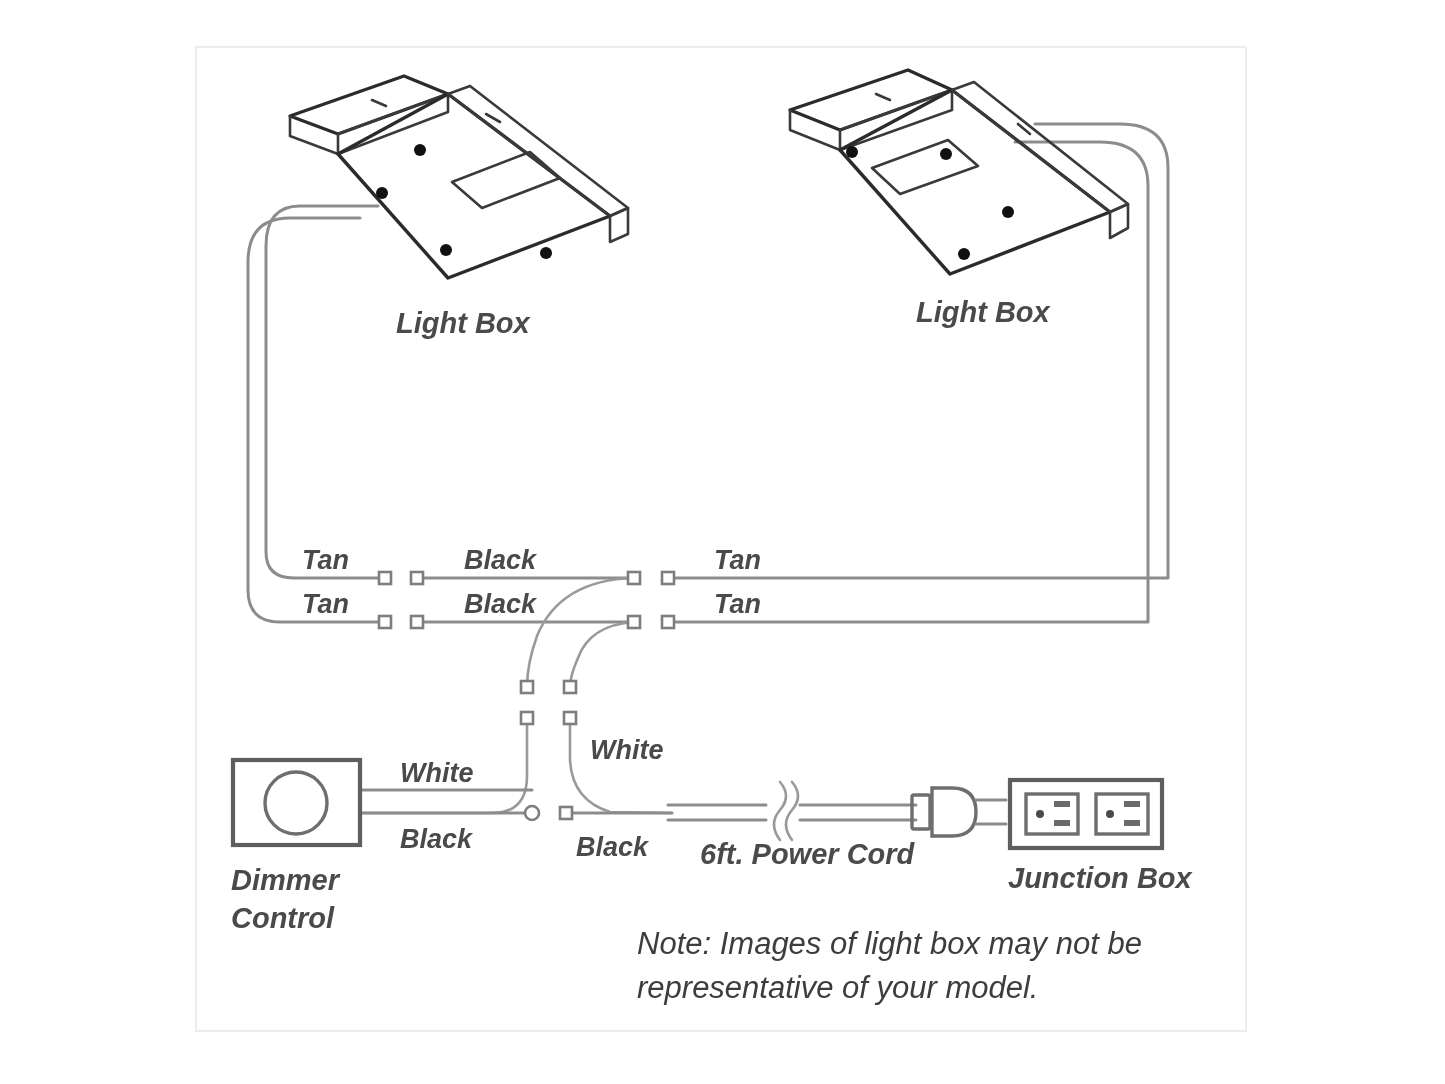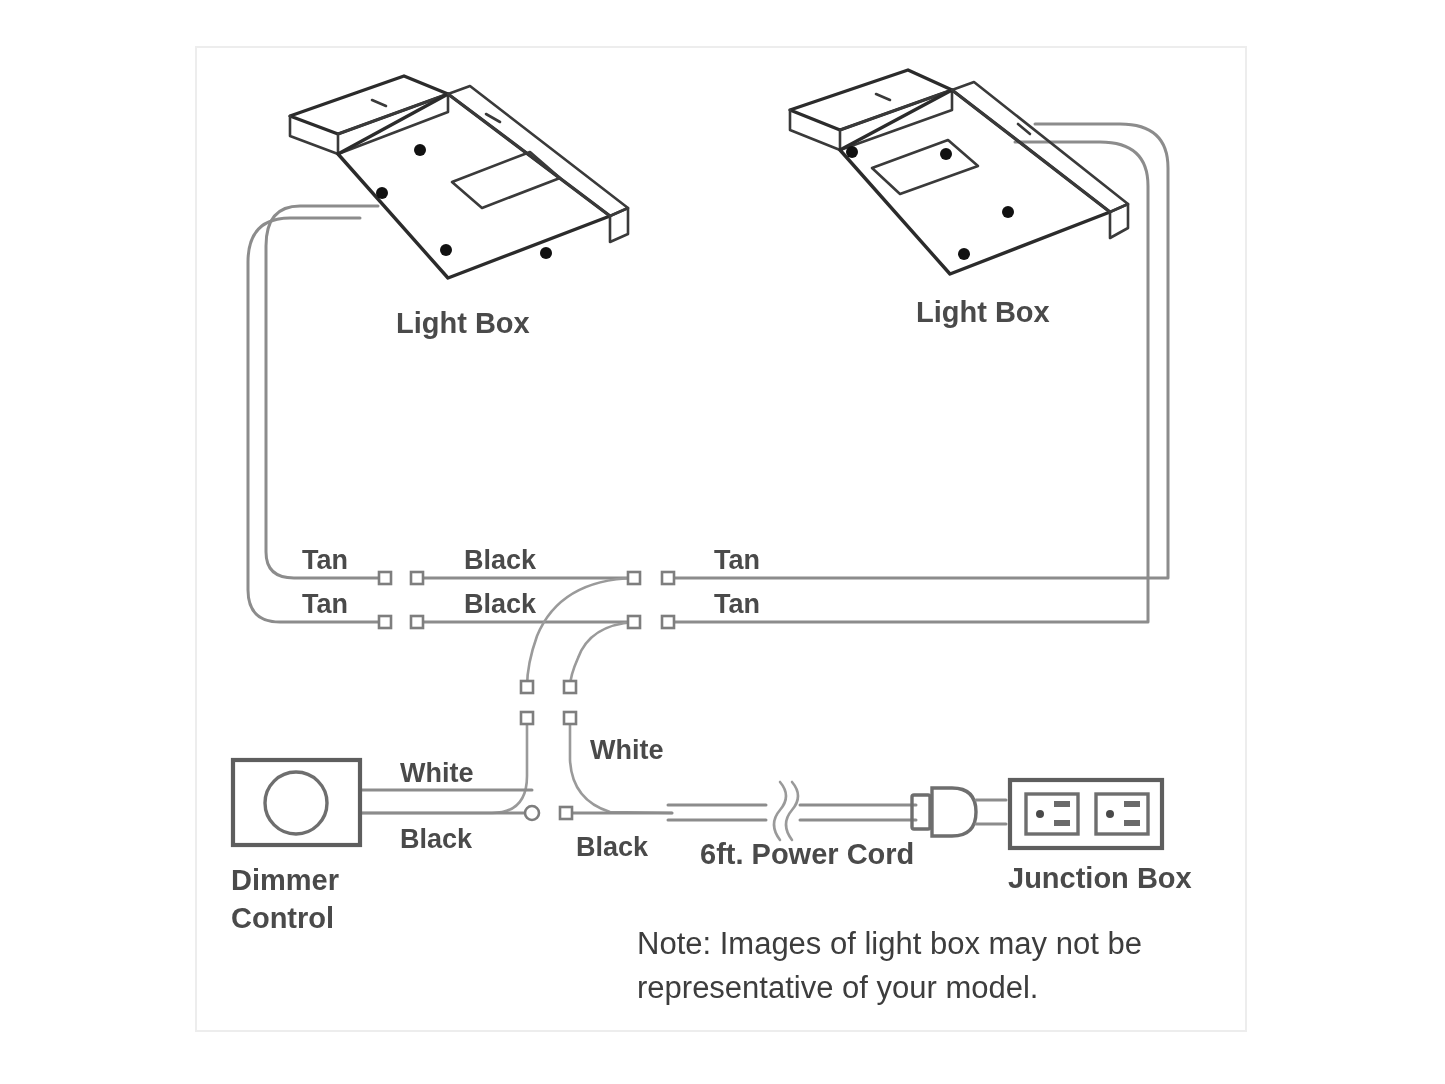--- a/index.html
+++ b/index.html
@@ -11,20 +11,21 @@
     width: 1445px;
     height: 1084px;
     font-family: "Liberation Sans", sans-serif;
     overflow: hidden;
   }
   #canvas {
     position: relative;
     width: 1445px;
     height: 1084px;
     background: #ffffff;
+    font-style: italic;
   }
   svg#diagram {
     position: absolute;
     top: 0;
     left: 0;
     width: 1445px;
     height: 1084px;
   }
   .wire       { fill: none; stroke: #8c8c8c; stroke-width: 3; stroke-linecap: round; stroke-linejoin: round; }
   .wire-thin  { fill: none; stroke: #9a9a9a; stroke-width: 2.6; stroke-linecap: round; stroke-linejoin: round; }

